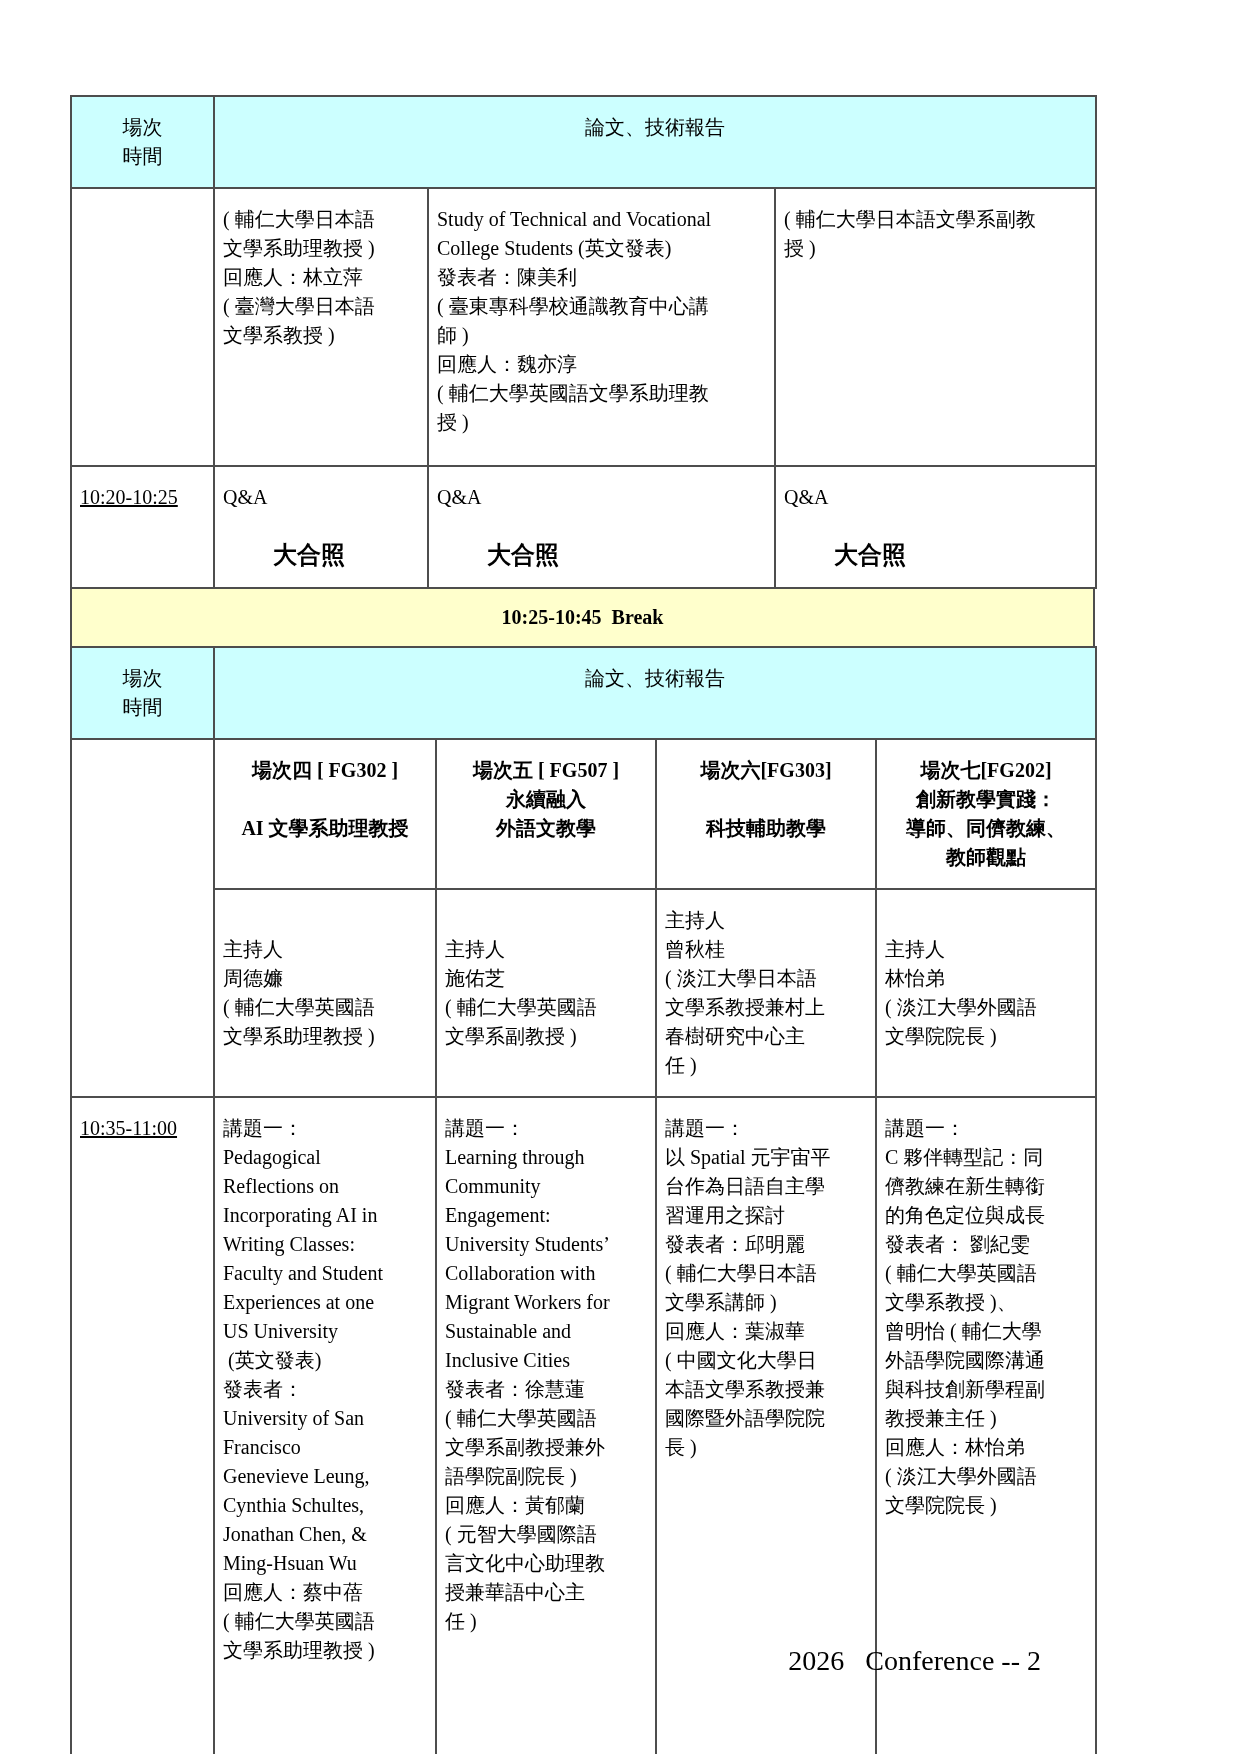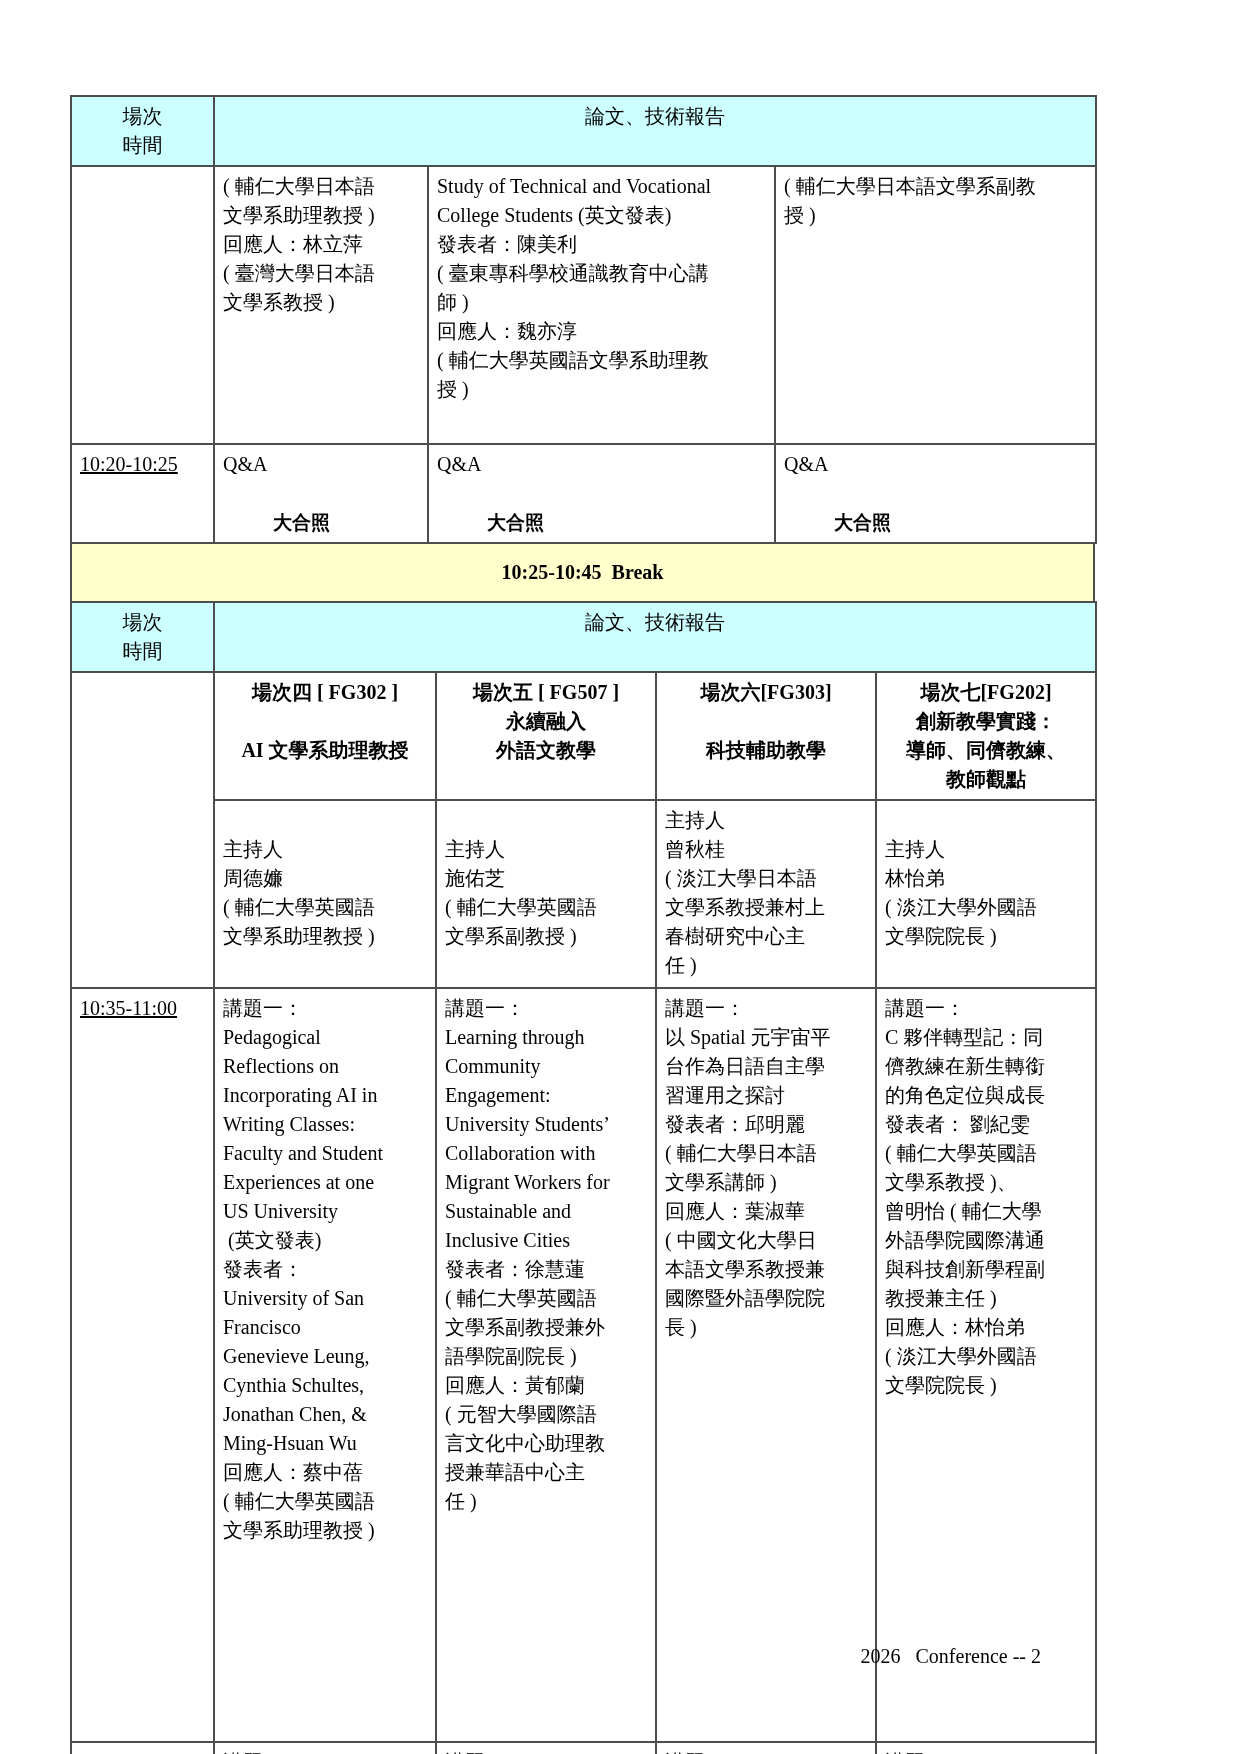--- a/index.html
+++ b/index.html
@@ -17,21 +17,21 @@
     margin:0 auto;
     font-family:"Liberation Serif","DejaVu Serif",serif;
     color:var(--text_color);
     overflow:hidden;
   }
   .doc{position:absolute;left:70px;top:95px;width:1025px;}
   table.tbl{border-collapse:collapse;table-layout:fixed;width:1025px;}
   table.tbl td{
     border:2px solid var(--border_color);
     vertical-align:top;
-    padding:5px 8px;
+    padding:16px 8px;
     font-size:20px;
     line-height:29px;
     white-space:pre-wrap;
     overflow:hidden;
   }
   td.hdr{
     background:var(--header_bg);
     text-align:center;
     vertical-align:middle;
     padding:3px 4px;
@@ -41,34 +41,34 @@
   td.session{font-weight:bold;text-align:center;}
   .r-hdr-top td{height:63px;}
   .r-speakers td{height:278px;}
   .r-qa td{height:60px;}
   .r-hdr-bot td{height:67px;}
   .r-session td{height:125px;}
   .r-mod td{height:188px;}
   .r-talk1 td{height:754px;}
   .r-talk2 td{height:59px;}
   td.talk1-time{padding-top:180px;}
-  .qa-photo{font-weight:bold;font-size:19px;}
+  .qa-photo{font-weight:bold;font-size:24px;}
   .break-row{
     width:1025px;height:57px;
     background:var(--break_bg);
     border-left:2px solid var(--border_color);
     border-right:2px solid var(--border_color);
     display:flex;align-items:center;justify-content:center;
     font-size:20px;font-weight:bold;
     white-space:pre-wrap;
   }
   .footer{
     position:absolute;
     top:1645px;right:200px;
-    font-size:20px;
+    font-size:28px;
     white-space:pre-wrap;
   }
 </style>
 </head>
 <body>
 
 <div class="page">
   <div class="doc">
 
     <table class="tbl">

